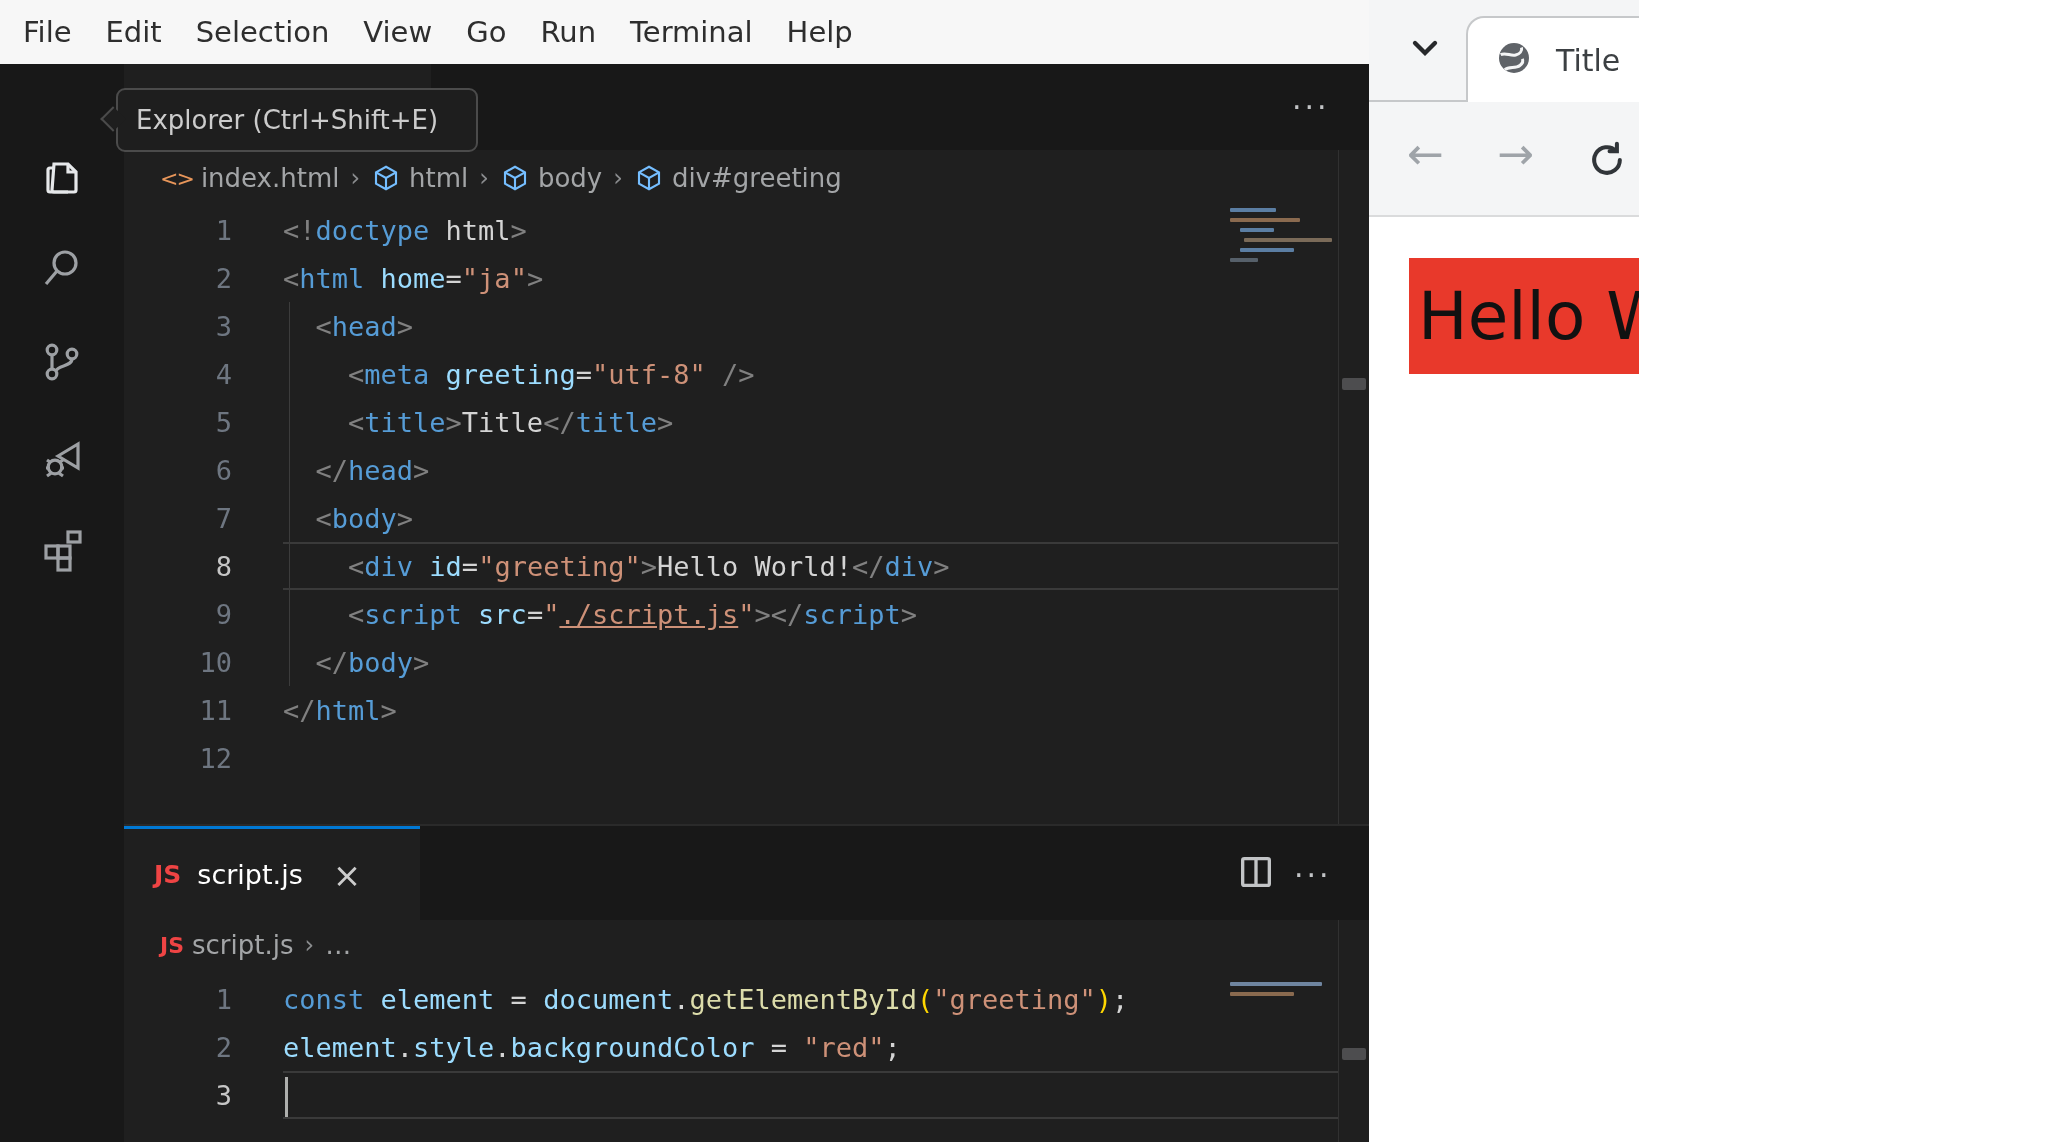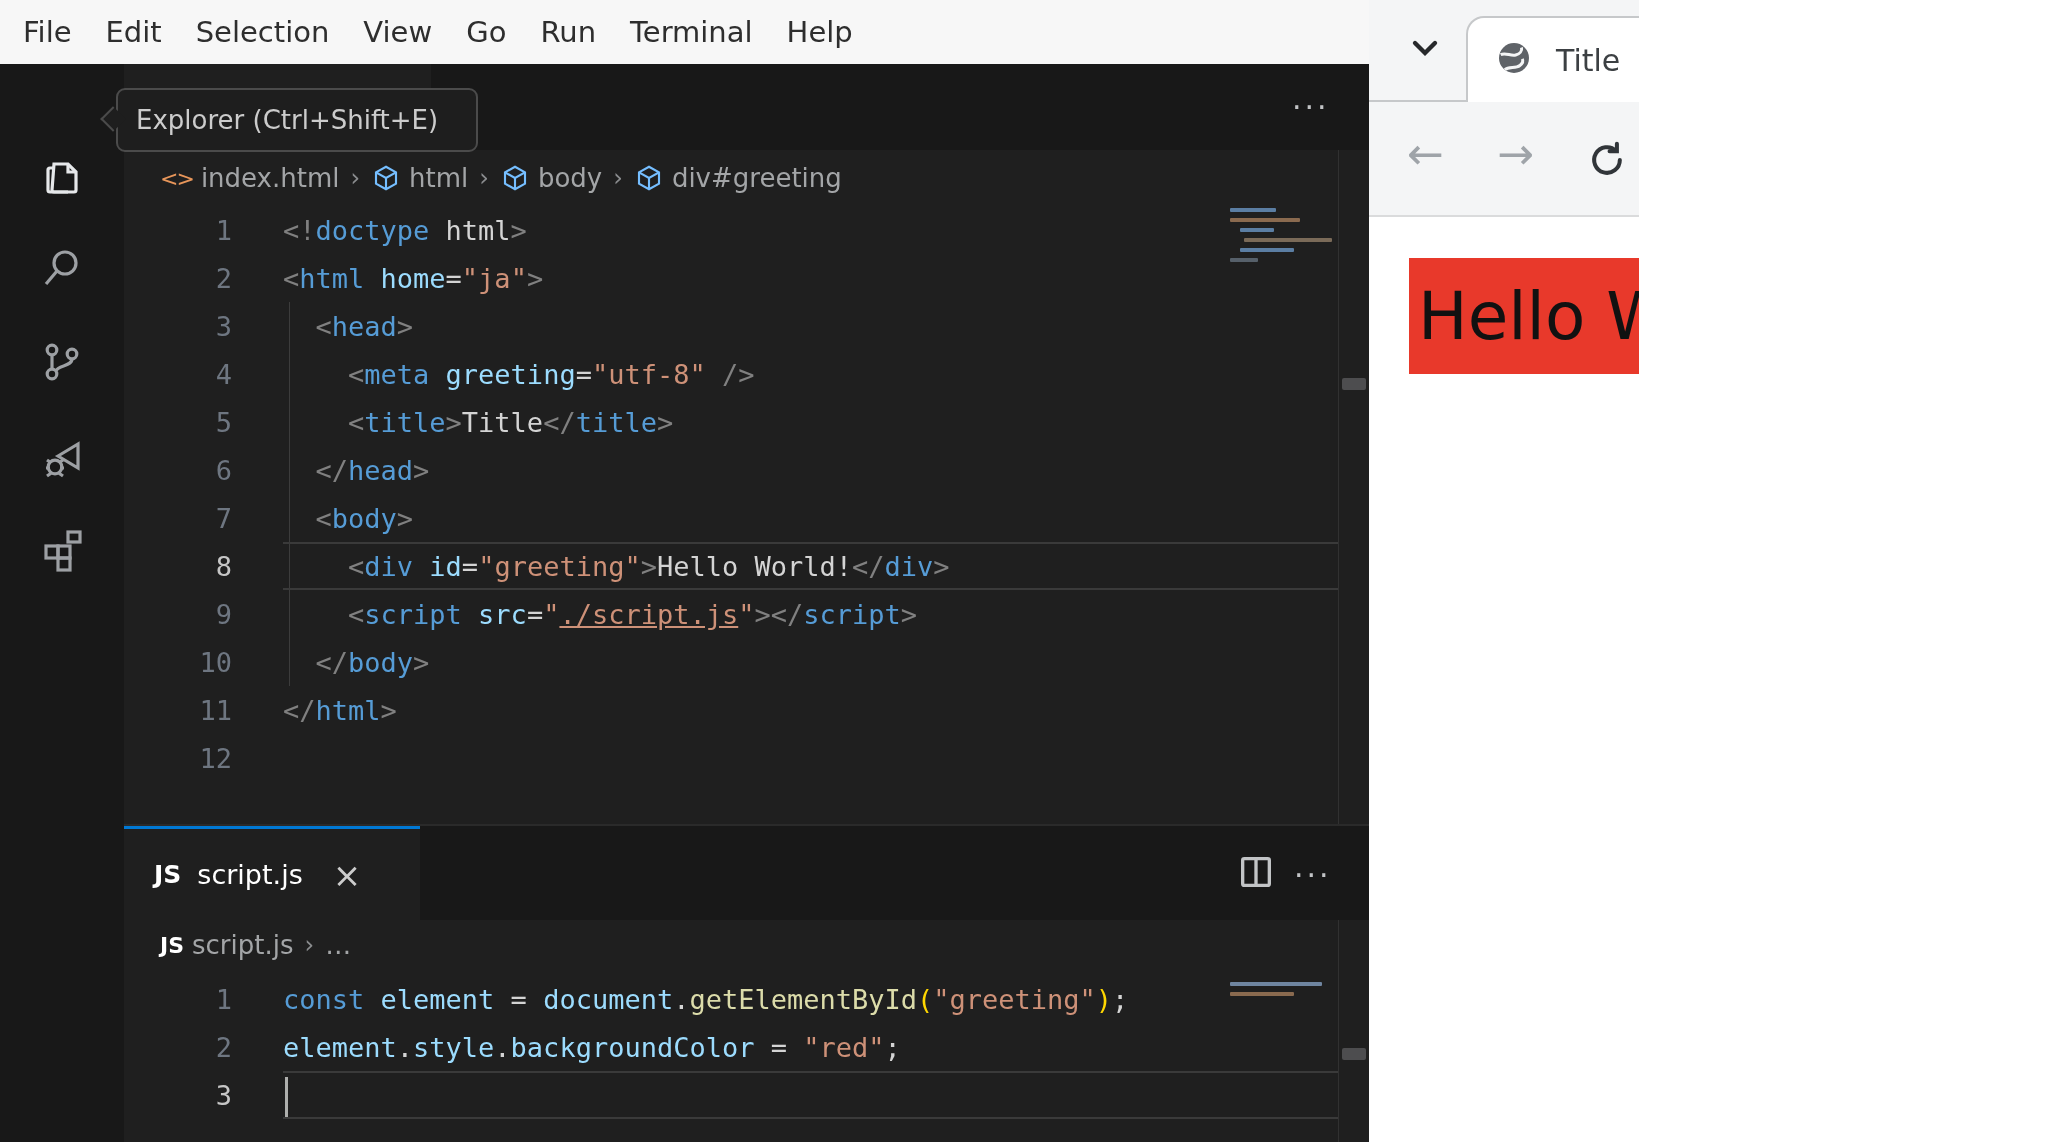--- a/index.html
+++ b/index.html
@@ -57,21 +57,21 @@
   .mm-bar{height:4px;border-radius:1px;}
 
   .scroll-strip{width:31px;border-left:1px solid #313131;background:#1f1f1f;}
   .scroll-handle{position:absolute;left:3px;width:24px;height:12px;background:#4d4d4f;border-radius:2px;}
 
   #group-divider{left:124px;top:824px;width:1245px;height:2px;background:#2a2a2a;}
 
   #tabbar2{left:124px;top:826px;width:1245px;height:94px;background:#181818;}
   #tab2{left:0;top:0;width:296px;height:94px;background:#1f1f1f;border-top:3px solid #0078d4;
         display:flex;align-items:center;padding-left:30px;gap:16px;}
-  .js-glyph{color:#ffffff;font-weight:bold;font-size:25px;font-family:"DejaVu Sans",sans-serif;}
+  .js-glyph{color:#ef4444;font-weight:bold;font-size:25px;font-family:"DejaVu Sans",sans-serif;}
   .tab-label{color:#ffffff;font-size:27px;}
   .tab-close{color:#cccccc;font-size:34px;line-height:34px;padding-left:14px;}
 
   .ed-action svg{stroke:#c2c4c6;fill:none;stroke-width:2;}
 
   #caret2{left:285px;top:1077px;width:3px;height:40px;background:#aeafad;}
 
   
   #browser{left:1369px;top:0;width:701px;height:1142px;background:#ffffff;}
   #tabstrip{left:0;top:0;width:701px;height:100px;background:#f4f5f6;}

